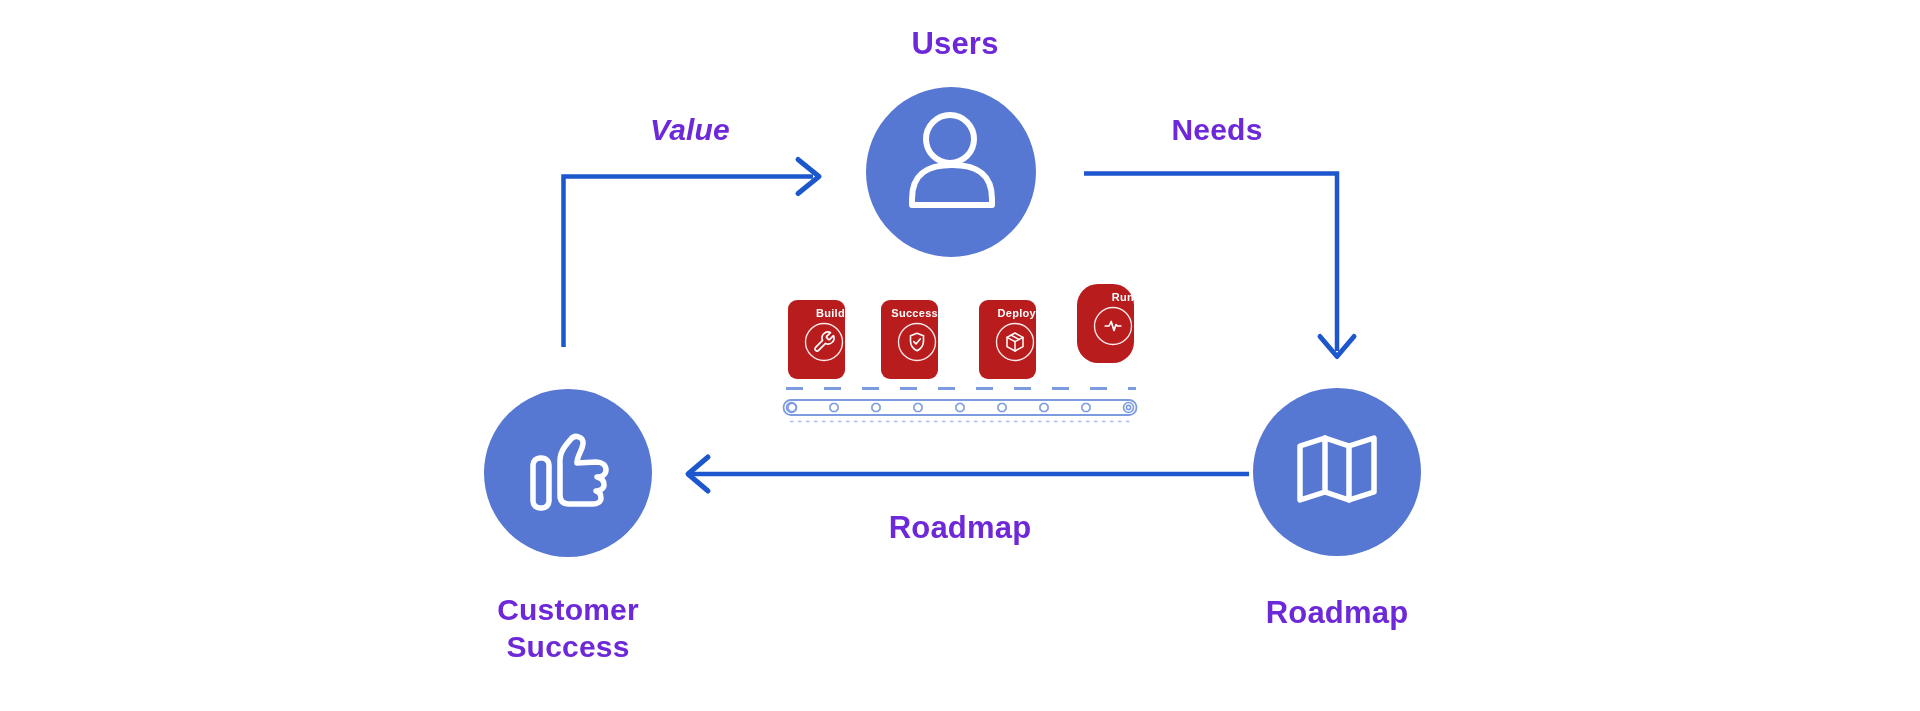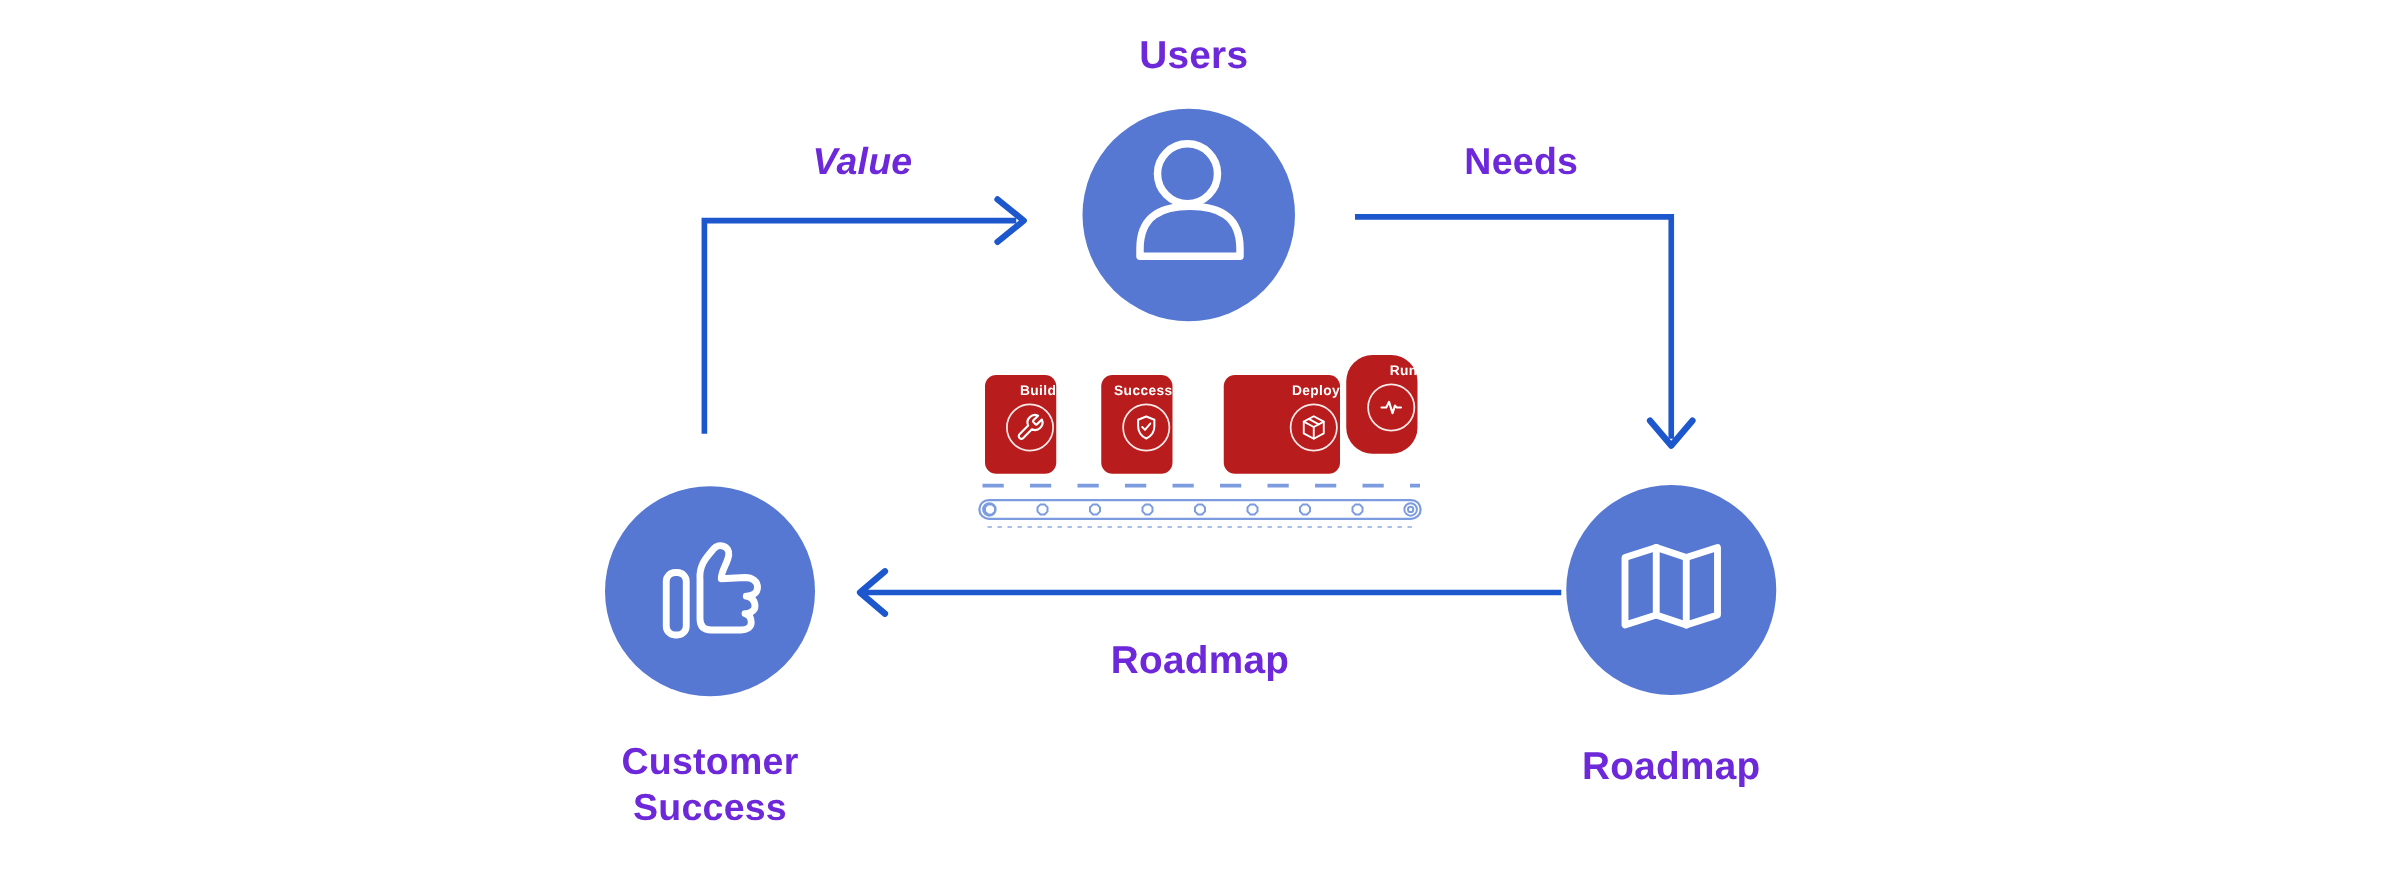--- a/index.html
+++ b/index.html
@@ -108,21 +108,21 @@
     <div class="card-label">Success</div>
     <svg class="card-icon" width="42" height="42" viewBox="0 0 42 42">
       <circle class="ring" cx="21" cy="21" r="18.5"></circle>
       <g transform="translate(9,9)">
         <path stroke-width="1.6" d="M12 3.2 L18.5 5.8 L18.5 11 C18.5 15.6 15.8 19 12 20.8 C8.2 19 5.5 15.6 5.5 11 L5.5 5.8 Z"></path>
         <path stroke-width="1.6" d="M8.8 11.6 L11 13.9 L15.2 8.9"></path>
       </g>
     </svg>
   </div>
 
-  <div class="card" style="left:979px;top:300px;padding-left:36px;">
+  <div class="card" style="left:979px;top:300px;">
     <div class="card-label">Deploy</div>
     <svg class="card-icon" width="42" height="42" viewBox="0 0 42 42">
       <circle class="ring" cx="21" cy="21" r="18.5"></circle>
       <g transform="translate(9,9)">
         <path stroke-width="1.5" d="M12 3 L20 7.3 L20 16.7 L12 21 L4 16.7 L4 7.3 Z"></path>
         <path stroke-width="1.5" d="M4 7.3 L12 11.6 L20 7.3"></path>
         <path stroke-width="1.5" d="M12 11.6 L12 21"></path>
         <path stroke-width="1.5" d="M8 5.15 L16 9.45"></path>
       </g>
     </svg>

